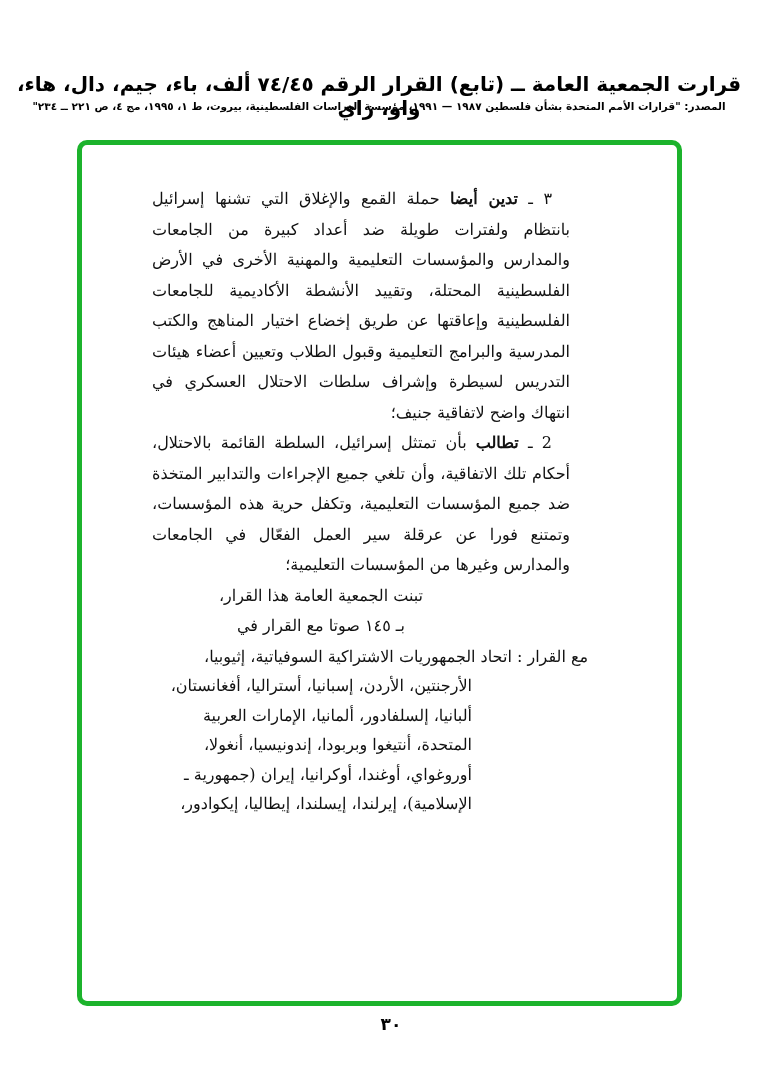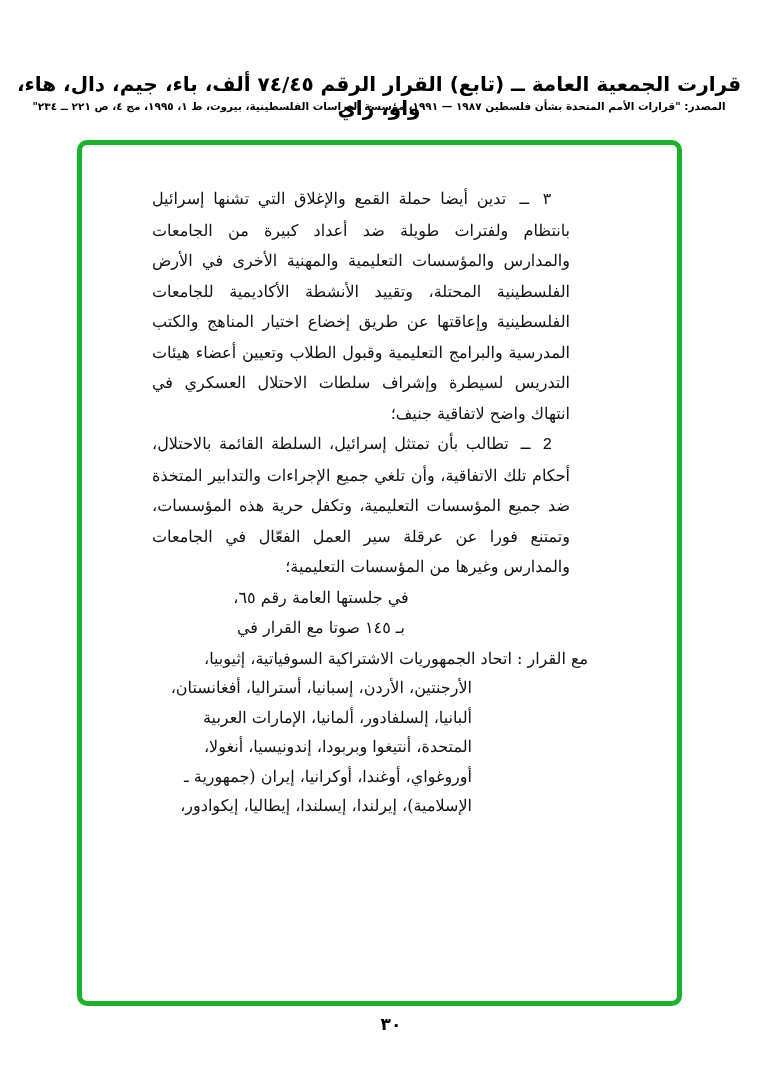--- a/index.html
+++ b/index.html
@@ -33,22 +33,22 @@
   }
   .content {
     position: absolute; left: 152px; top: 184px;
     width: 418px;
     direction: rtl;
     font-size: 16px; line-height: 30.5px;
     text-align: justify;
   }
   .para { margin: 0; text-align: justify; text-indent: 18px; }
   .para.continuation { text-indent: 0; }
-  .para .lead { font-weight: normal; font-family: Liberation Mono, monospace; }
-  .para strong { font-weight: normal; margin-top: 18px; }
+  .para .lead { font-weight: normal; }
+  .para strong { font-weight: bold; margin-top: 18px; }
   .adoption {
     width: 262px;
     margin: 0 118px 0 auto;
     text-align: center;
     line-height: 30.5px;
   }
   .votes {
     margin: 0 -18px 0 0;
     text-align: right;
     padding-right: 116px;
@@ -73,21 +73,21 @@
 
 <div class="content">
 
 
   <p class="para"><span class="lead">٣ ـ </span><strong>تدين أيضا</strong><span> حملة القمع والإغلاق التي تشنها إسرائيل بانتظام ولفترات طويلة ضد أعداد كبيرة من الجامعات والمدارس والمؤسسات التعليمية والمهنية الأخرى في الأرض الفلسطينية المحتلة، وتقييد الأنشطة الأكاديمية للجامعات الفلسطينية وإعاقتها عن طريق إخضاع اختيار المناهج والكتب المدرسية والبرامج التعليمية وقبول الطلاب وتعيين أعضاء هيئات التدريس لسيطرة وإشراف سلطات الاحتلال العسكري في انتهاك واضح لاتفاقية جنيف؛</span></p>
 
   <p class="para"><span class="lead">2 ـ </span><strong>تطالب</strong><span> بأن تمتثل إسرائيل، السلطة القائمة بالاحتلال، أحكام تلك الاتفاقية، وأن تلغي جميع الإجراءات والتدابير المتخذة ضد جميع المؤسسات التعليمية، وتكفل حرية هذه المؤسسات، وتمتنع فورا عن عرقلة سير العمل الفعّال في الجامعات والمدارس وغيرها من المؤسسات التعليمية؛</span></p>
 
 
   <div class="adoption">
-    <div>في جلستها العامة رقم ٦٥،</div>
+    <div>تبنت الجمعية العامة هذا القرار،</div>
     <div>بـ ١٤٥ صوتا مع القرار في</div>
   </div>
 
   <p class="votes"><span>مع القرار : </span><span>اتحاد الجمهوريات الاشتراكية السوفياتية، إثيوبيا، الأرجنتين، الأردن، إسبانيا، أستراليا، أفغانستان، ألبانيا، إلسلفادور، ألمانيا، الإمارات العربية المتحدة، أنتيغوا وبربودا، إندونيسيا، أنغولا، أوروغواي، أوغندا، أوكرانيا، إيران (جمهورية ـ الإسلامية)، إيرلندا، إيسلندا، إيطاليا، إيكوادور،</span></p>
 
 </div>
 
 <div class="page-number">٣٠</div>
 
 </body></html>

